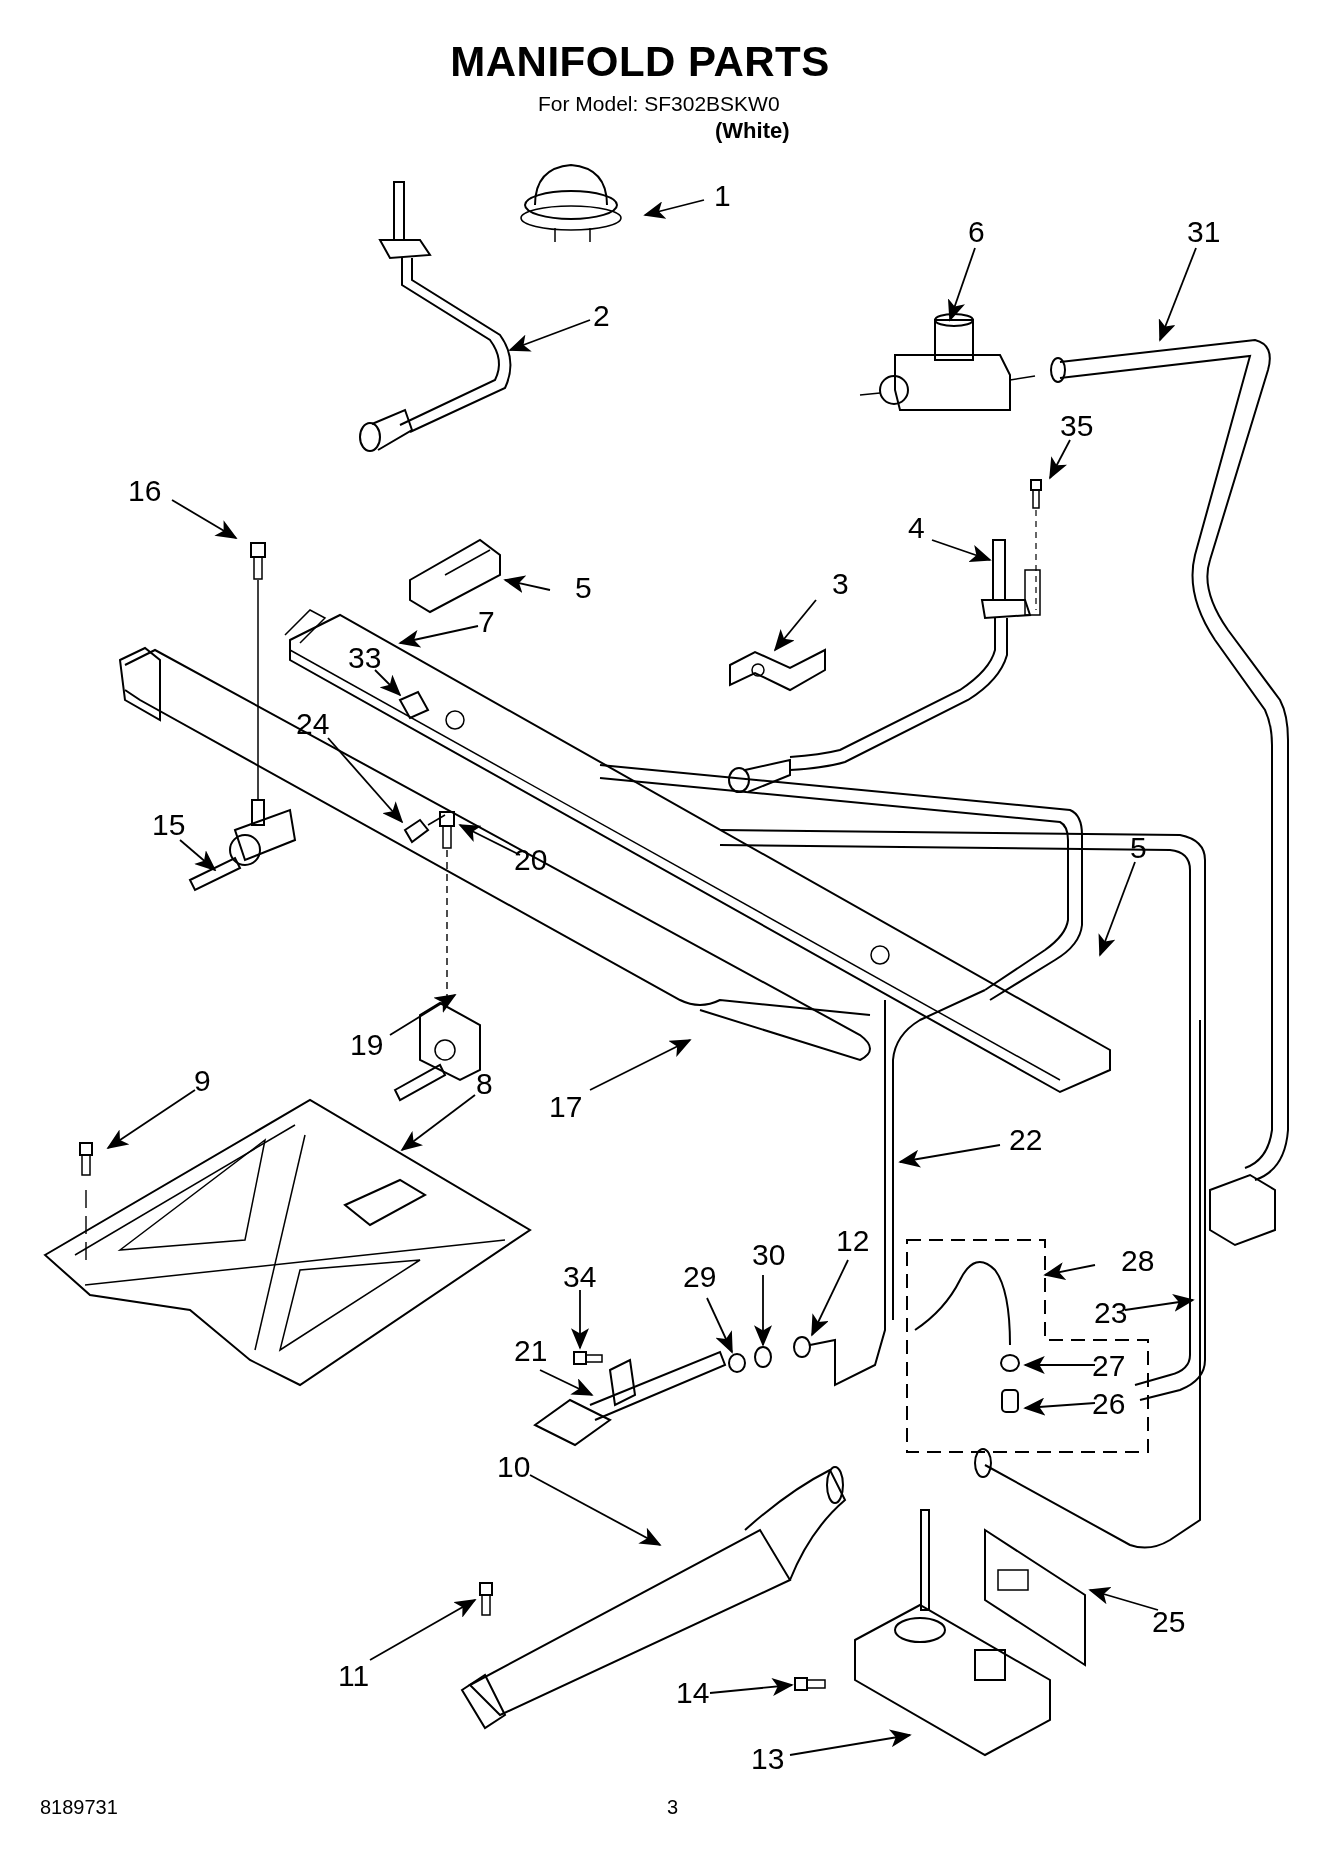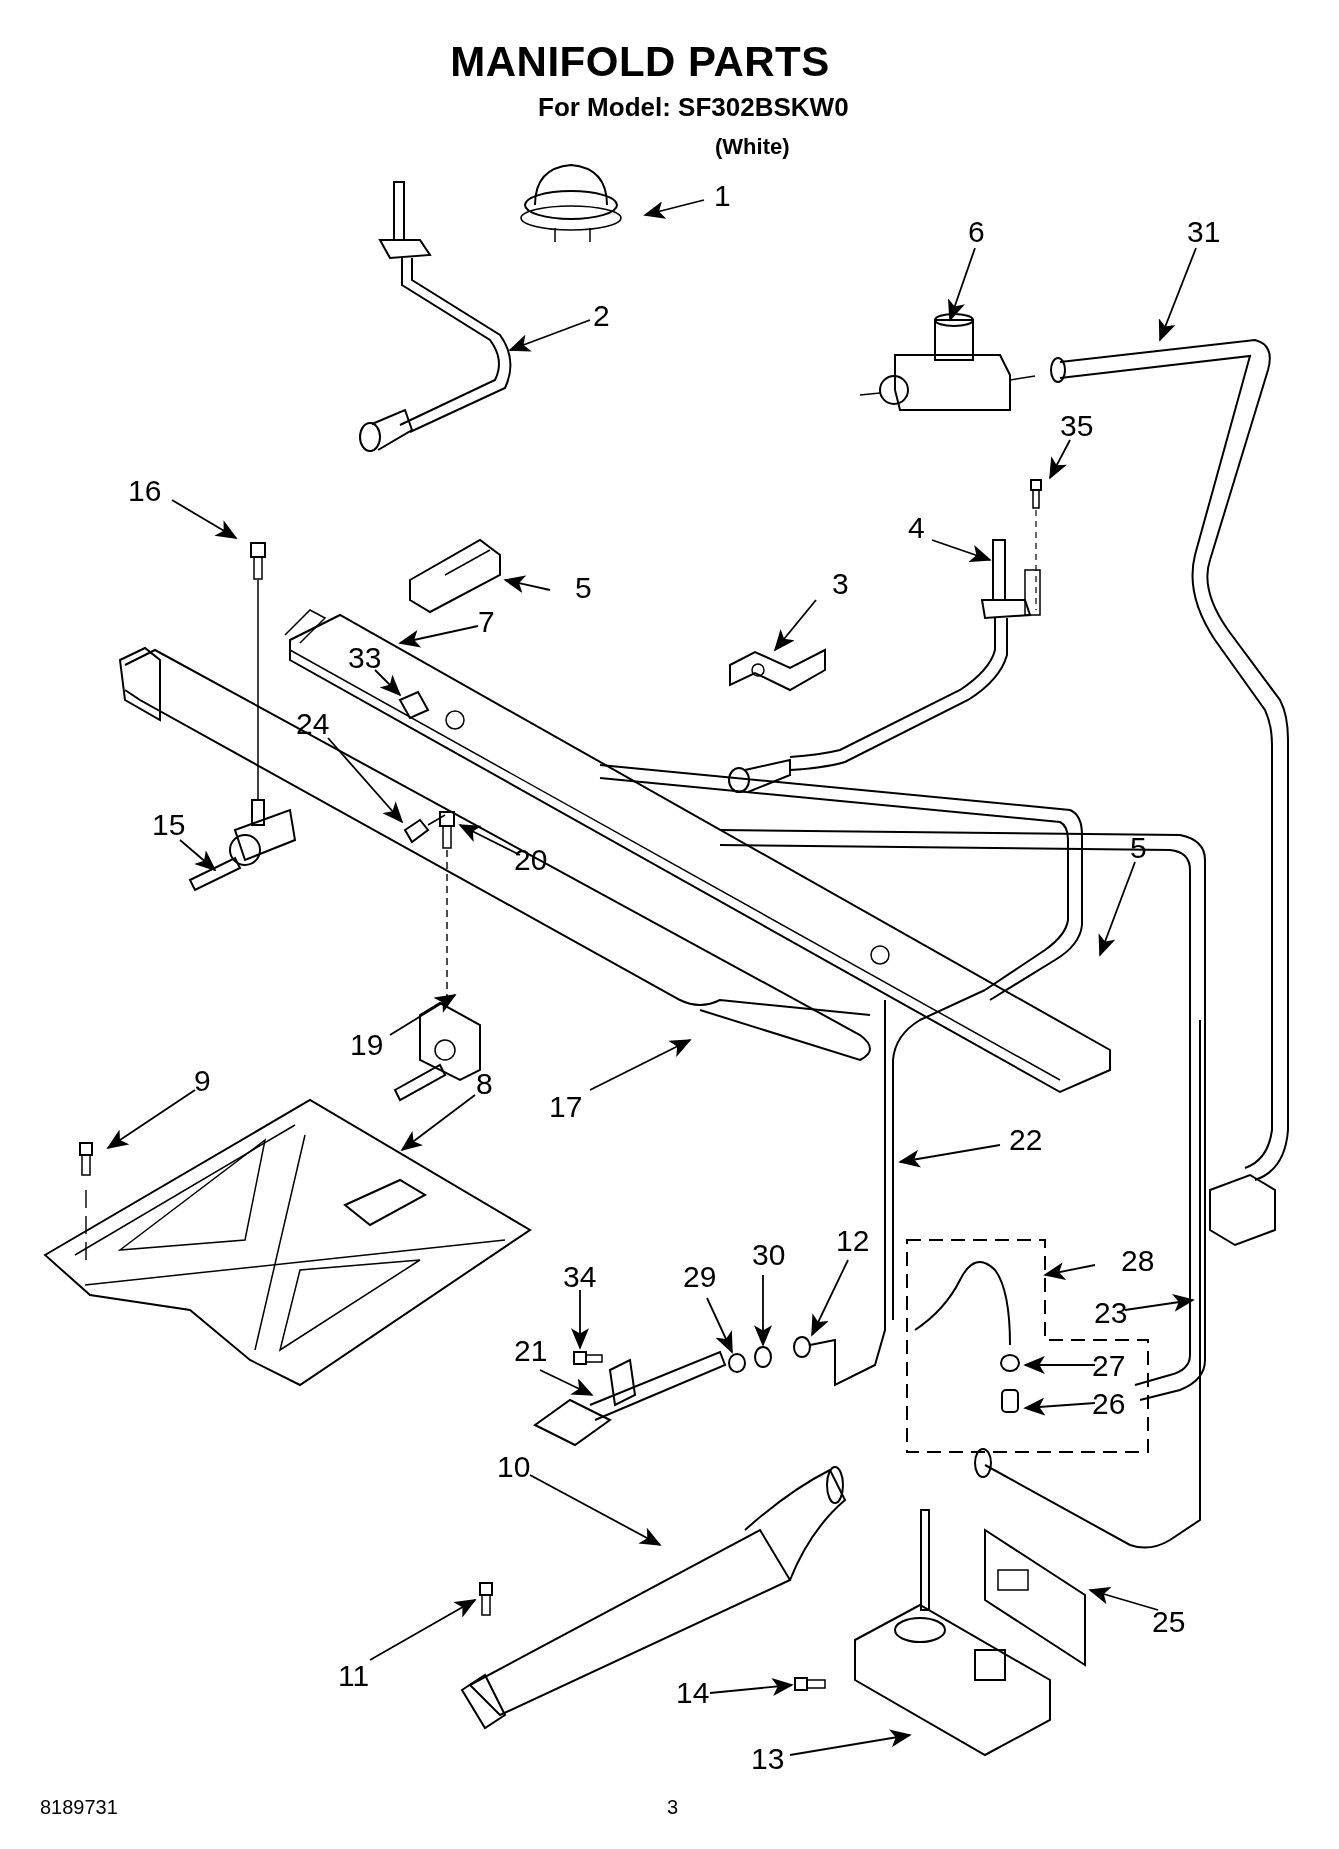--- a/index.html
+++ b/index.html
@@ -1,19 +1,19 @@
 <!DOCTYPE html>
 <html><head>
 <meta charset="utf-8">
 <style>
   html,body{margin:0;padding:0;background:#fff;}
   body{width:1339px;height:1849px;position:relative;overflow:hidden;font-family:"Liberation Sans",sans-serif;color:#000;}
   .title{position:absolute;left:0;width:1280px;top:38px;text-align:center;font-weight:bold;font-size:42px;letter-spacing:0.5px;}
-  .subtitle{position:absolute;left:538px;top:92px;font-weight:bold;font-size:26px;}
-  .color{position:absolute;left:715px;top:118px;font-weight:bold;font-size:22px;margin-top:16px;}
+  .subtitle{position:absolute;left:538px;top:92px;font-weight:normal;font-size:21px;}
+  .color{position:absolute;left:715px;top:118px;font-weight:bold;font-size:22px;}
   .footer-left{position:absolute;left:40px;top:1796px;font-size:20px;text-align:center;}
   .footer-page{position:absolute;left:667px;top:1796px;font-size:20px;}
   svg{position:absolute;left:0;top:0;}
   .lbl{font-family:"Liberation Sans",sans-serif;font-size:30px;fill:#000;}
   .part{fill:none;stroke:#000;stroke-width:2;}
   .thin{fill:none;stroke:#000;stroke-width:1.5;}
   .dash{fill:none;stroke:#000;stroke-width:2;stroke-dasharray:14 8;}
   .ldr{stroke:#000;stroke-width:1.8;fill:none;}
 </style>
 </head>

